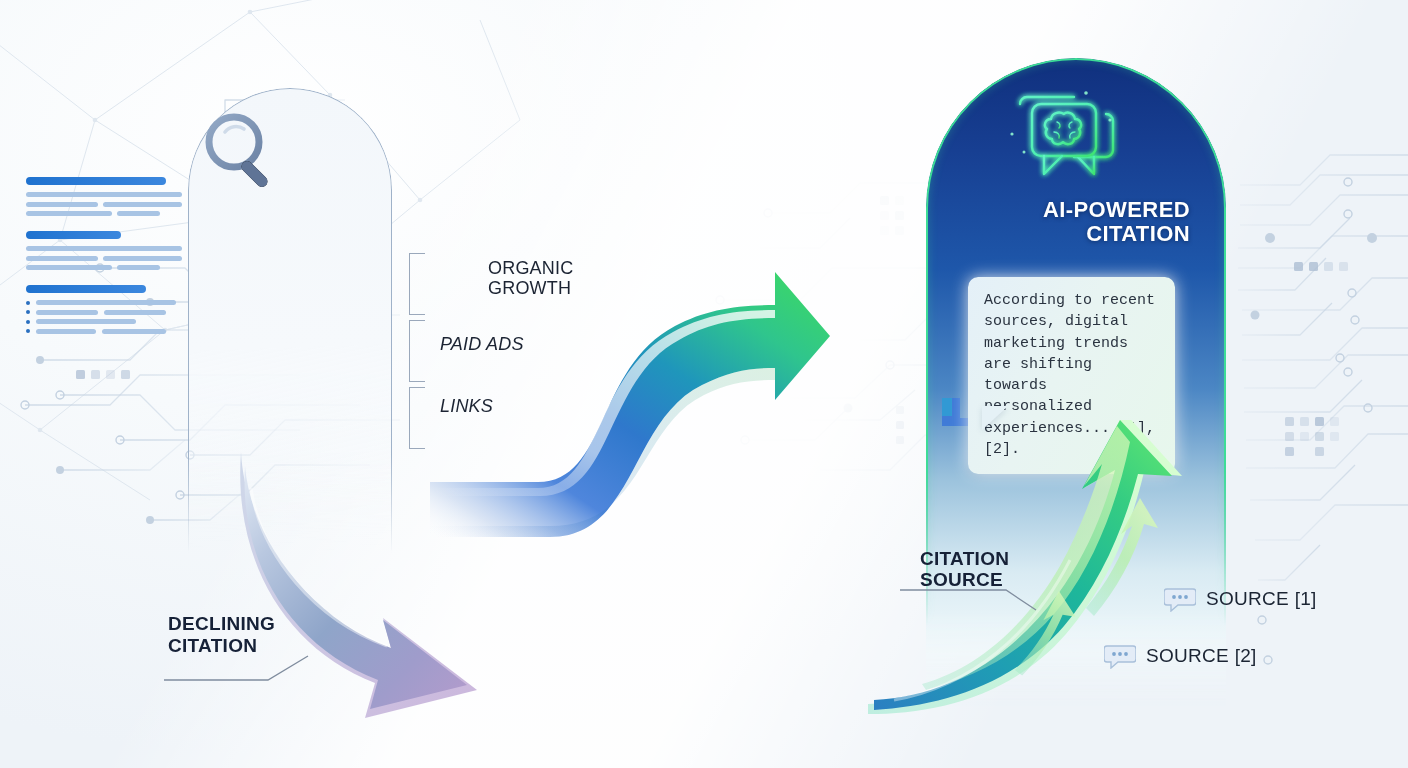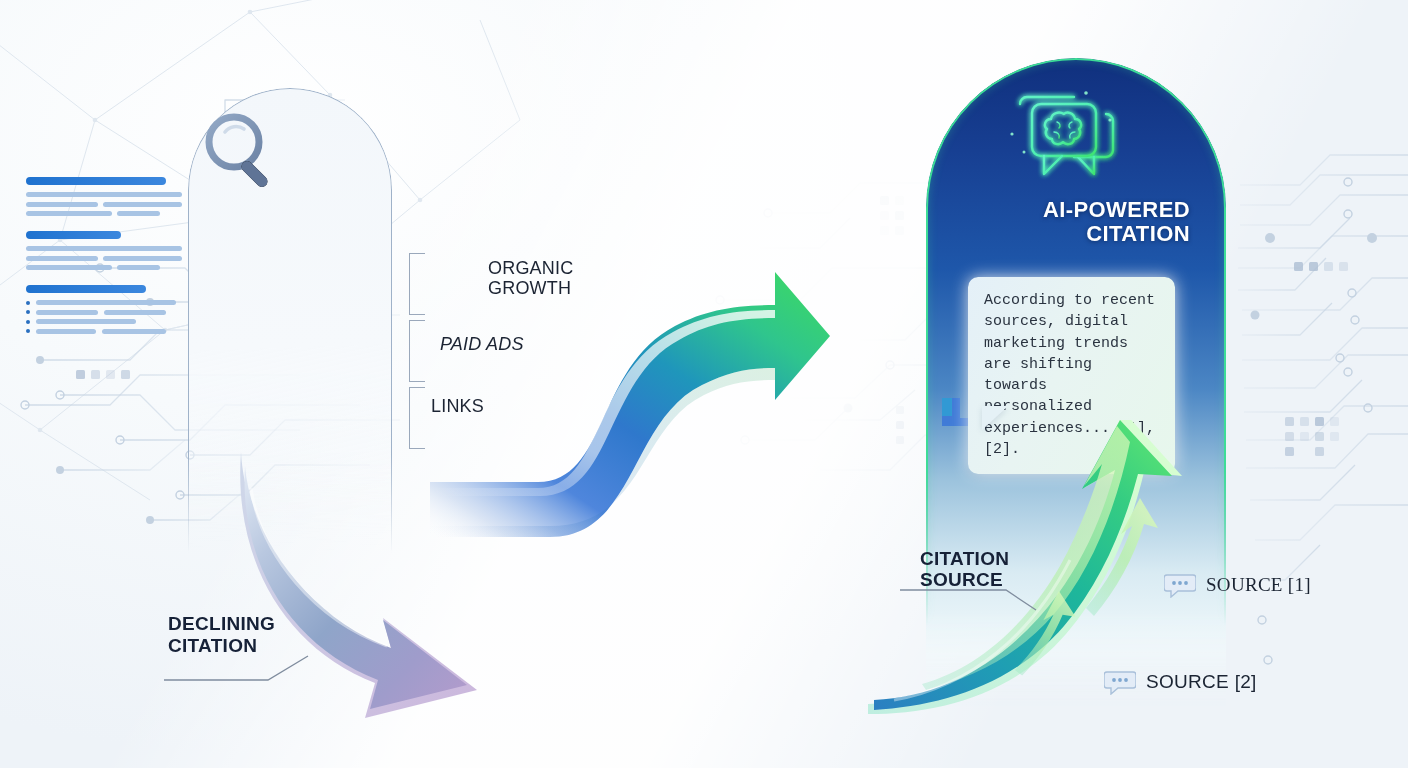--- a/index.html
+++ b/index.html
@@ -146,22 +146,22 @@
   #citation-label{
     position:absolute;left:920px;top:548px;
     font-size:19px;font-weight:bold;line-height:1.12;letter-spacing:.3px;
     color:#162137;
   }
   .src-row{
     position:absolute;
     display:flex;align-items:center;gap:10px;
     font-size:19px;color:#1b2433;letter-spacing:.3px;
   }
-  #src-1{left:1164px;top:572px;font-family:Liberation Serif, serif;}
-  #src-2{left:1104px;top:669px;text-align:center;}
+  #src-1{left:1164px;top:586px;}
+  #src-2{left:1104px;top:643px;text-align:center;}
 
   
   #declining-label{
     position:absolute;left:168px;top:613px;
     font-size:19px;font-weight:bold;line-height:1.14;letter-spacing:.3px;
     color:#162137;
     width:124px;
   }
   .leader{position:absolute;stroke:#7f8c9e;stroke-width:1.3;fill:none;}
 </style>
@@ -409,21 +409,21 @@
     <div class="bracket" style="left:409px;top:320px;height:62px;"></div>
     <div class="bracket" style="left:409px;top:387px;height:62px;"></div>
 
     <div class="side-label" style="left:440px;top:258px;margin-left:48px;">
       <span>ORGANIC</span><br>
       <span>GROWTH</span>
     </div>
     <div class="side-label" style="left:440px;top:334px;font-style:italic;">
       <span>PAID ADS</span>
     </div>
-    <div class="side-label" style="left:431px;top:396px;">
+    <div class="side-label" style="left:440px;top:396px;font-style:italic;">
       <span>LINKS</span>
     </div>
 
     <svg style="position:absolute;left:430px;top:250px;" width="480" height="300" viewBox="0 0 480 300">
       <defs>
         <linearGradient id="ribbonGrad" x1="0" y1="1" x2="1" y2="0">
           <stop offset="0%" stop-color="#ffffff" stop-opacity="0"></stop>
           <stop offset="10%" stop-color="#c3d4ee" stop-opacity=".6"></stop>
           <stop offset="26%" stop-color="#4f86dc"></stop>
           <stop offset="45%" stop-color="#2f78cc"></stop>

